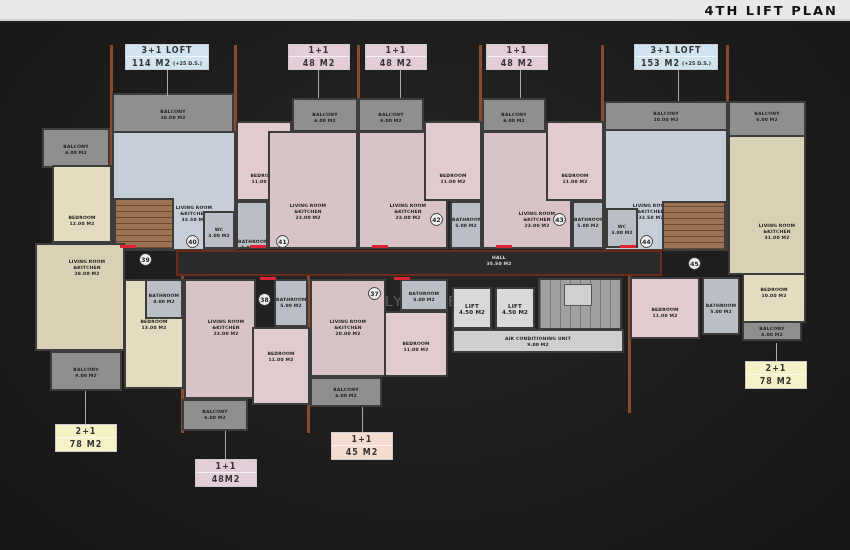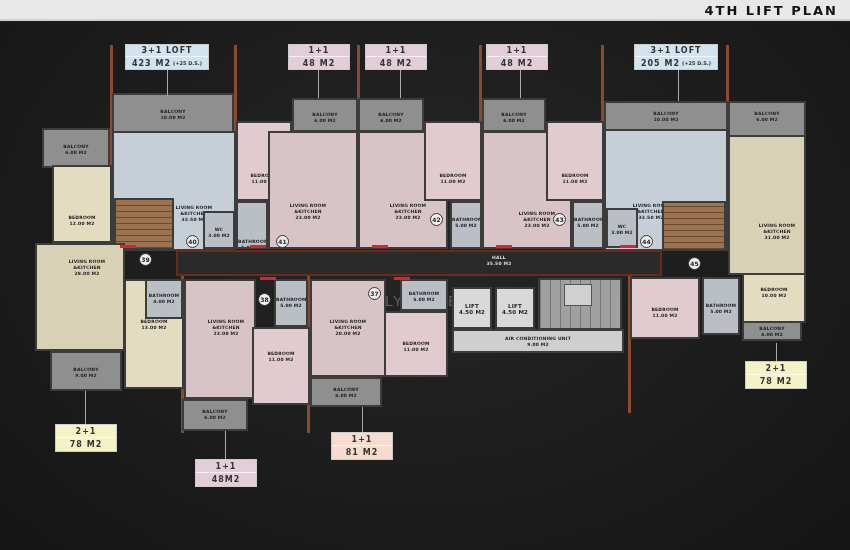--- a/index.html
+++ b/index.html
@@ -264,21 +264,21 @@
   <div class="door" style="left:372px; top:222px; width:16px; height:3px;"></div>
   <div class="door" style="left:496px; top:222px; width:16px; height:3px;"></div>
   <div class="door" style="left:620px; top:222px; width:16px; height:3px;"></div>
   <div class="door" style="left:260px; top:254px; width:16px; height:3px;"></div>
   <div class="door" style="left:394px; top:254px; width:16px; height:3px;"></div>
 
   <div class="leader" style="left:167px; top:43px; height:30px;"></div>
   <div class="tag" style="left:125px; top:21px; width:84px; height:26px; background:#d2e4f0;">
     <div class="t1">3+1 LOFT</div>
     <div class="t2">
-        <span>423 M2</span>
+        <span>114 M2</span>
         <span class="sub">(+25 D.S.)</span>
       </div>
   </div>
 
   <div class="leader" style="left:318px; top:43px; height:32px;"></div>
   <div class="tag" style="left:288px; top:21px; width:62px; height:26px; background:#e3cdd9;">
     <div class="t1">1+1</div>
     <div class="t2">48 M2</div>
   </div>
 
@@ -291,21 +291,21 @@
   <div class="leader" style="left:520px; top:43px; height:32px;"></div>
   <div class="tag" style="left:486px; top:21px; width:62px; height:26px; background:#e3cdd9;">
     <div class="t1">1+1</div>
     <div class="t2">48 M2</div>
   </div>
 
   <div class="leader" style="left:678px; top:43px; height:35px;"></div>
   <div class="tag" style="left:634px; top:21px; width:84px; height:26px; background:#d2e4f0;">
     <div class="t1">3+1 LOFT</div>
     <div class="t2">
-        <span>205 M2</span>
+        <span>153 M2</span>
         <span class="sub">(+25 D.S.)</span>
       </div>
   </div>
 
   <div class="leader" style="left:776px; top:320px; height:20px;"></div>
   <div class="tag" style="left:745px; top:338px; width:62px; height:28px; background:#f6f2c8;">
     <div class="t1">2+1</div>
     <div class="t2">78 M2</div>
   </div>
 
@@ -317,16 +317,16 @@
 
   <div class="leader" style="left:225px; top:408px; height:30px;"></div>
   <div class="tag" style="left:195px; top:436px; width:62px; height:28px; background:#e3cdd9;">
     <div class="t1">1+1</div>
     <div class="t2">48M2</div>
   </div>
 
   <div class="leader" style="left:362px; top:384px; height:26px;"></div>
   <div class="tag" style="left:331px; top:409px; width:62px; height:28px; background:#f6dccf;">
     <div class="t1">1+1</div>
-    <div class="t2">81 M2</div>
+    <div class="t2">45 M2</div>
   </div>
 
 </div>
 
 </body></html>

